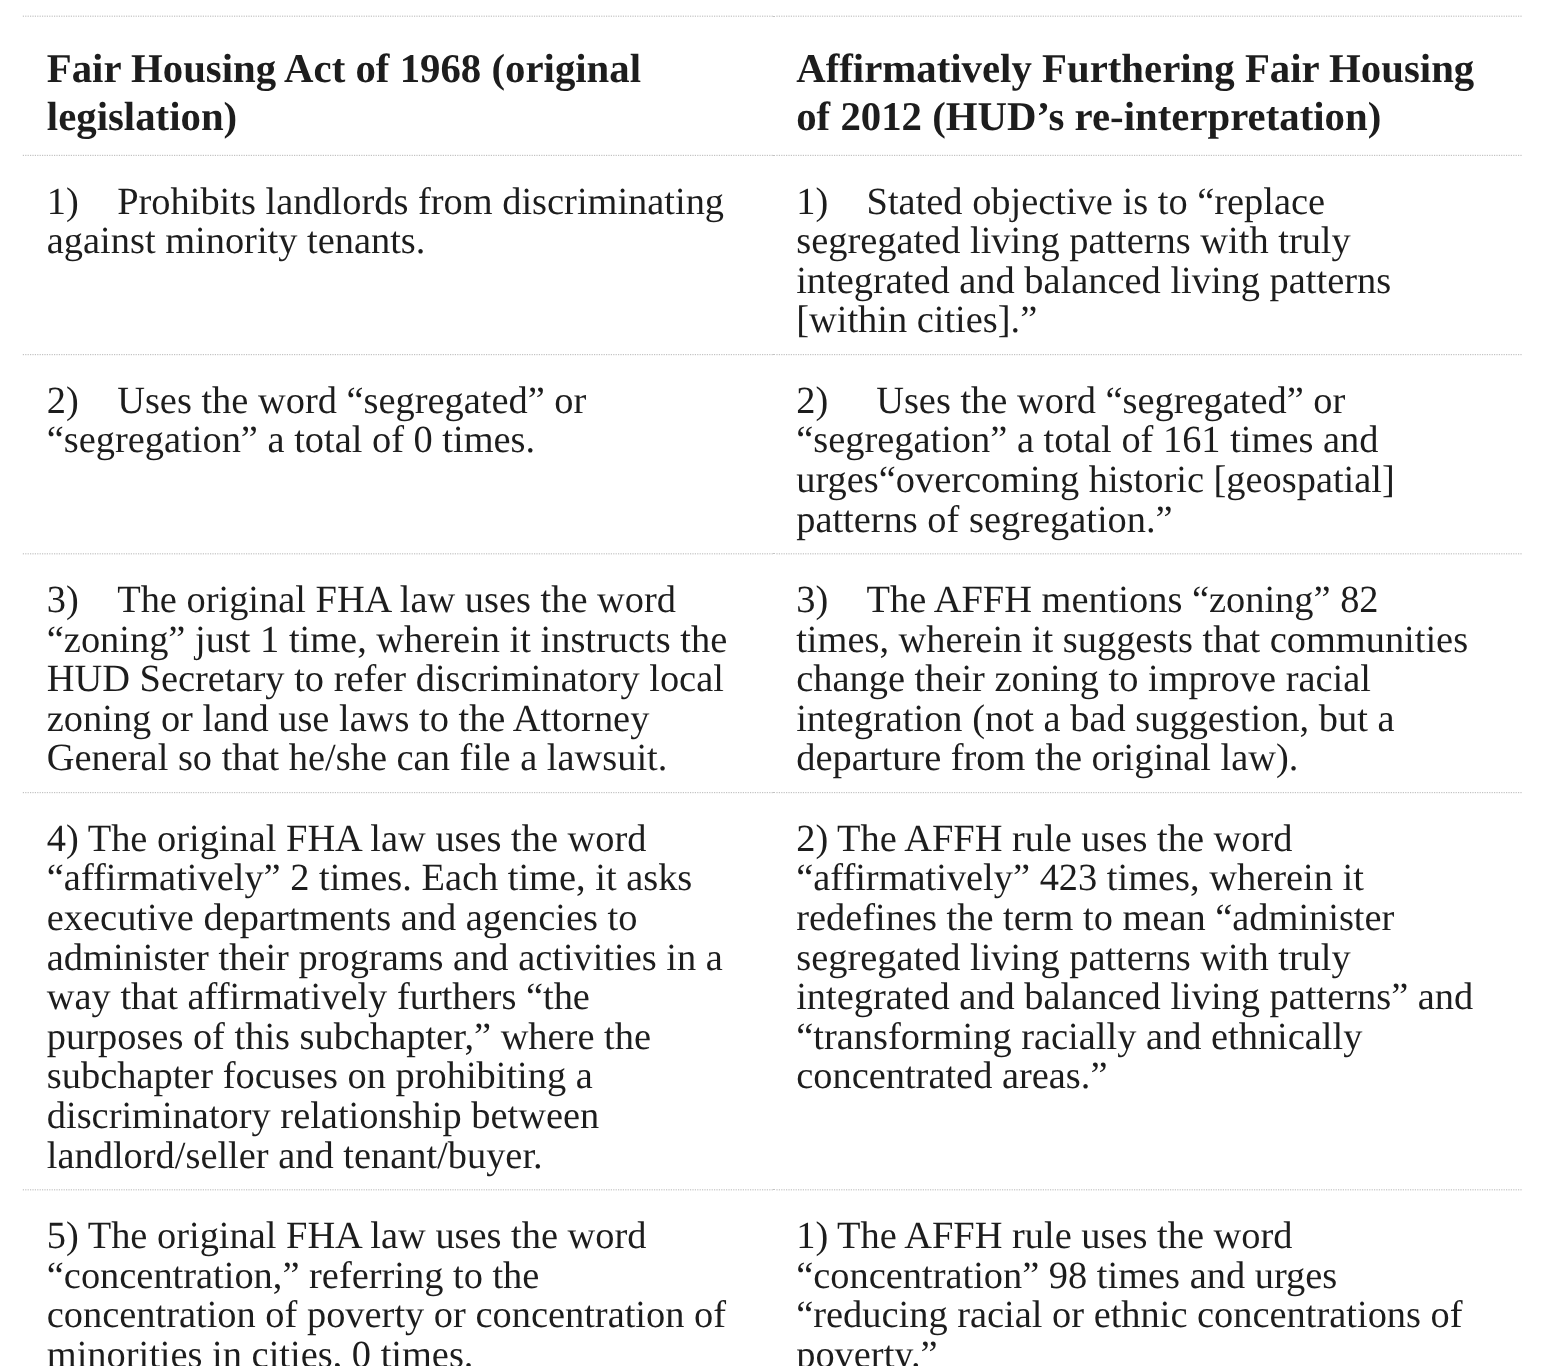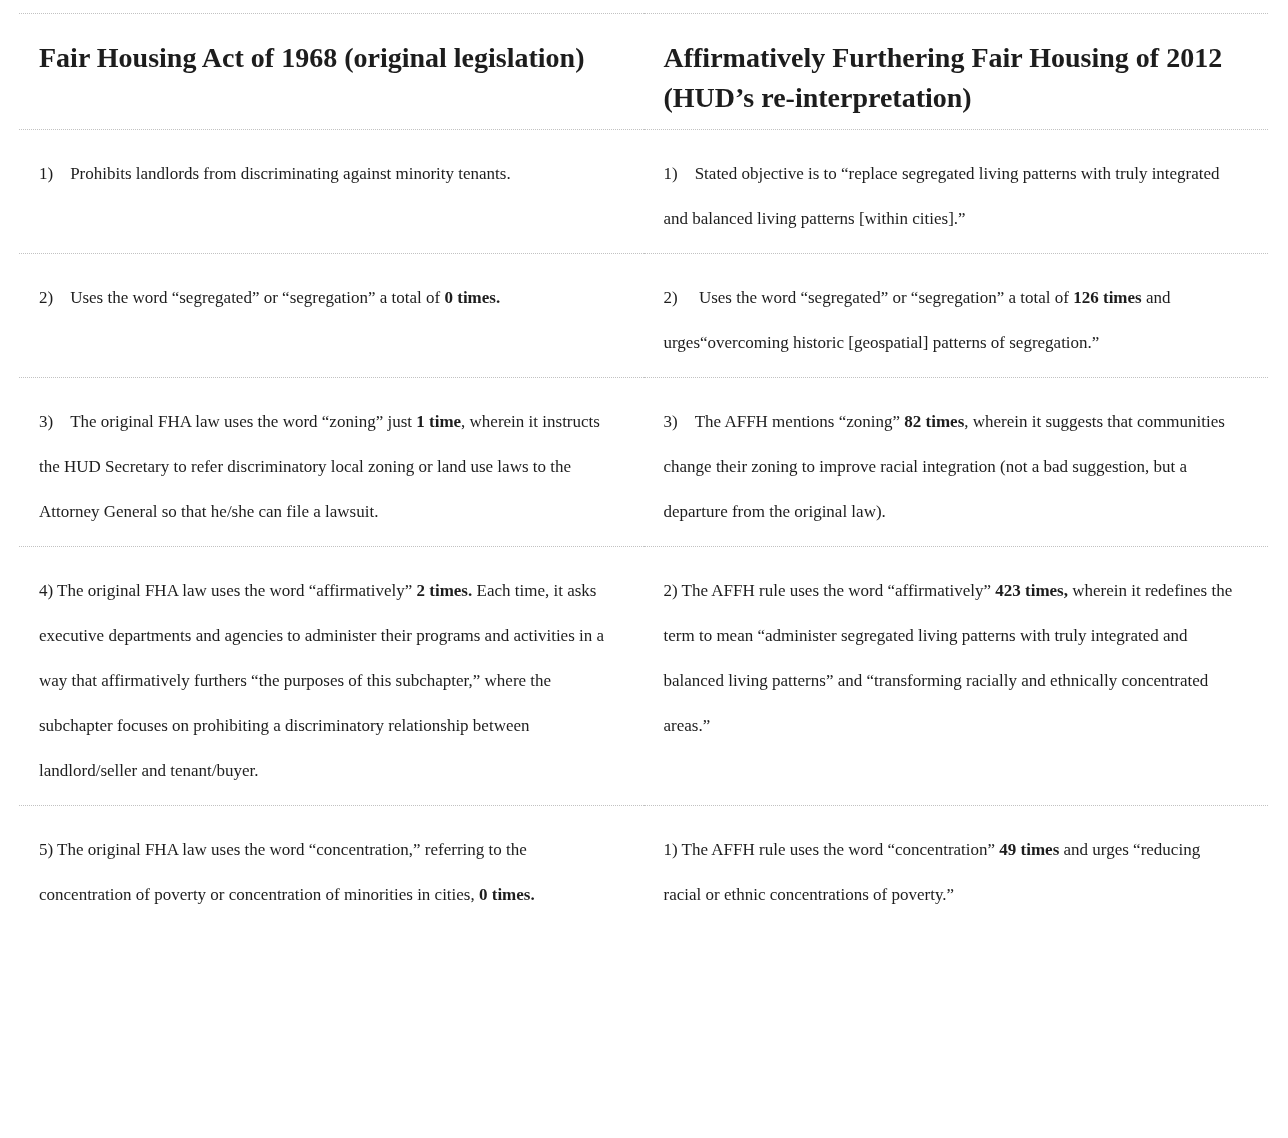--- a/index.html
+++ b/index.html
@@ -18,65 +18,65 @@
     table-layout: fixed;
   }
   table.comparison tr {
     border-top: 1px dotted #c2c2c2;
   }
   th.cell, td.cell {
     vertical-align: top;
     width: 50%;
     text-align: left;
     padding: 21px 34px 12px 20px;
-    font-size: 17px;
-    line-height: 45px;
+    font-size: 32px;
+    line-height: 33px;
     font-weight: normal;
     hyphens: auto;
     -webkit-hyphens: auto;
     word-wrap: break-word;
   }
   th.cell {
-    font-size: 28px;
+    font-size: 34px;
     line-height: 40px;
     font-weight: bold;
     padding-top: 24px;
     padding-bottom: 11px;
   }
   .count-emphasis {
-    font-weight: bold;
+    font-weight: normal;
   }
 </style>
 </head>
 <body>
 
 <div class="comparison-wrap">
   <table class="comparison">
     <thead>
       <tr>
         <th class="cell">Fair Housing Act of 1968 (original legislation)</th>
         <th class="cell">Affirmatively Furthering Fair Housing of 2012 (HUD’s re-interpretation)</th>
       </tr>
     </thead>
     <tbody id="rows-body">
         <tr>
           <td class="cell"><span class="text-segment">1)&nbsp;&nbsp;&nbsp;&nbsp;Prohibits landlords from discriminating against minority tenants.</span></td>
           <td class="cell"><span class="text-segment">1)&nbsp;&nbsp;&nbsp;&nbsp;Stated objective is to “replace segregated living patterns with truly integrated and balanced living patterns [within cities].”</span></td>
         </tr>
         <tr>
           <td class="cell"><span class="text-segment">2)&nbsp;&nbsp;&nbsp;&nbsp;Uses the word “segregated” or “segregation” a total of </span><span class="count-emphasis">0 times.</span></td>
-          <td class="cell"><span class="text-segment">2)&nbsp;&nbsp;&nbsp;&nbsp;&nbsp;Uses the word “segregated” or “segregation” a total of </span><span class="count-emphasis">126 times</span><span class="text-segment"> and urges“overcoming historic [geospatial] patterns of segregation.”</span></td>
+          <td class="cell"><span class="text-segment">2)&nbsp;&nbsp;&nbsp;&nbsp;&nbsp;Uses the word “segregated” or “segregation” a total of </span><span class="count-emphasis">161 times</span><span class="text-segment"> and urges“overcoming historic [geospatial] patterns of segregation.”</span></td>
         </tr>
         <tr>
           <td class="cell"><span class="text-segment">3)&nbsp;&nbsp;&nbsp;&nbsp;The original FHA law uses the word “zoning” just </span><span class="count-emphasis">1 time</span><span class="text-segment">, wherein it instructs the HUD Secretary to refer discriminatory local zoning or land use laws to the Attorney General so that he/she can file a lawsuit.</span></td>
           <td class="cell"><span class="text-segment">3)&nbsp;&nbsp;&nbsp;&nbsp;The AFFH mentions “zoning” </span><span class="count-emphasis">82 times</span><span class="text-segment">, wherein it suggests that communities change their zoning to improve racial integration (not a bad suggestion, but a departure from the original law).</span></td>
         </tr>
         <tr>
           <td class="cell"><span class="text-segment">4) The original FHA law uses the word “affirmatively” </span><span class="count-emphasis">2 times.</span><span class="text-segment"> Each time, it asks executive departments and agencies to administer their programs and activities in a way that affirmatively furthers “the purposes of this subchapter,” where the subchapter focuses on prohibiting a discriminatory relationship between landlord/seller and tenant/buyer.</span></td>
           <td class="cell"><span class="text-segment">2) The AFFH rule uses the word “affirmatively” </span><span class="count-emphasis">423 times,</span><span class="text-segment"> wherein it redefines the term to mean “administer segregated living patterns with truly integrated and balanced living patterns” and “transforming racially and ethnically concentrated areas.”</span></td>
         </tr>
         <tr>
           <td class="cell"><span class="text-segment">5) The original FHA law uses the word “concentration,” referring to the concentration of poverty or concentration of minorities in cities, </span><span class="count-emphasis">0 times.</span></td>
-          <td class="cell"><span class="text-segment">1) The AFFH rule uses the word “concentration” </span><span class="count-emphasis">49 times</span><span class="text-segment"> and urges “reducing racial or ethnic concentrations of poverty.”</span></td>
+          <td class="cell"><span class="text-segment">1) The AFFH rule uses the word “concentration” </span><span class="count-emphasis">98 times</span><span class="text-segment"> and urges “reducing racial or ethnic concentrations of poverty.”</span></td>
         </tr>
       </tbody>
   </table>
 </div>
 
 </body></html>

